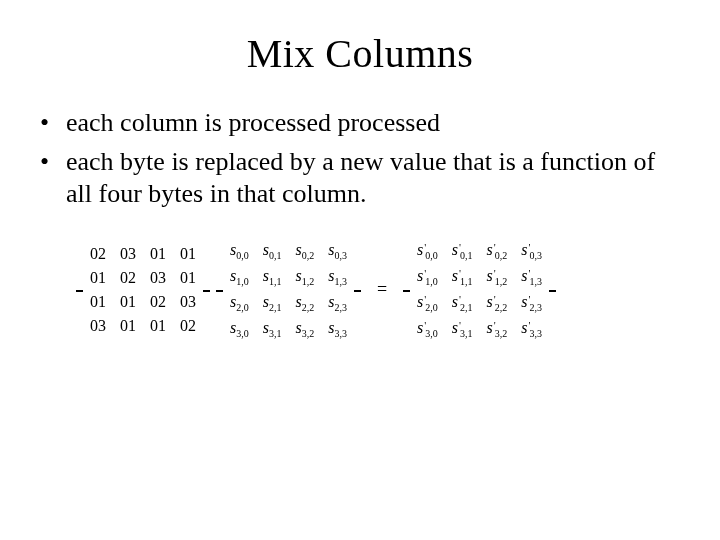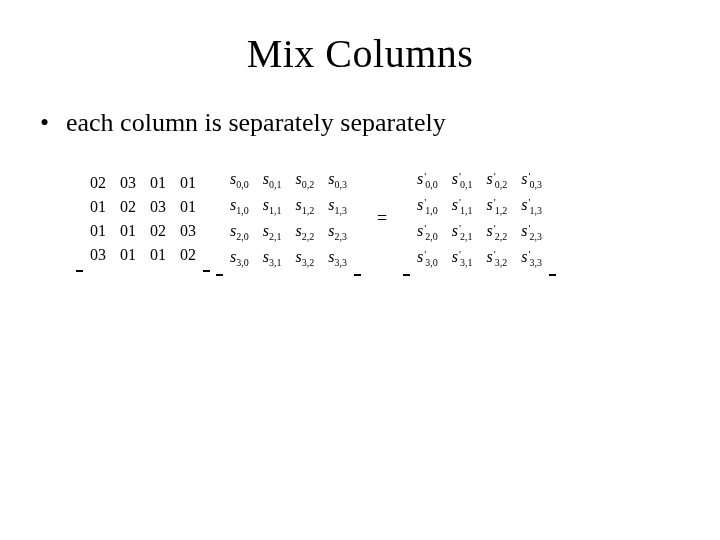--- a/index.html
+++ b/index.html
@@ -45,21 +45,21 @@
   .eq {
     display: flex;
     align-items: center;
     justify-content: flex-start;
     gap: 6px;
     margin: 20px 0 0 36px;
     font-size: 16px;
   }
   .matrix {
     display: inline-flex;
-    align-items: flex-end;
+    align-items: center;
   }
   .mbody {
     display: grid;
     grid-template-columns: repeat(4, auto);
     column-gap: 14px;
     row-gap: 6px;
     padding: 6px 8px;
     align-items: center;
   }
   .mcell {
@@ -105,21 +105,22 @@
     padding: 0 10px;
   }
 </style>
 </head>
 <body>
 
 <div class="slide">
   <h1 class="title">Mix Columns</h1>
 
   <ul class="bullets">
-    <li>each column is separately separately</li>
+    <li>each column is processed processed</li>
+    <li>each byte is replaced by a new value that is a function of all four bytes in that column.</li>
   </ul>
 
   <div class="eq">
 
     <span class="matrix">
       <span class="bracket"></span>
       <span class="mbody">
         <span class="mcell">02</span>
         <span class="mcell">03</span>
         <span class="mcell">01</span>

